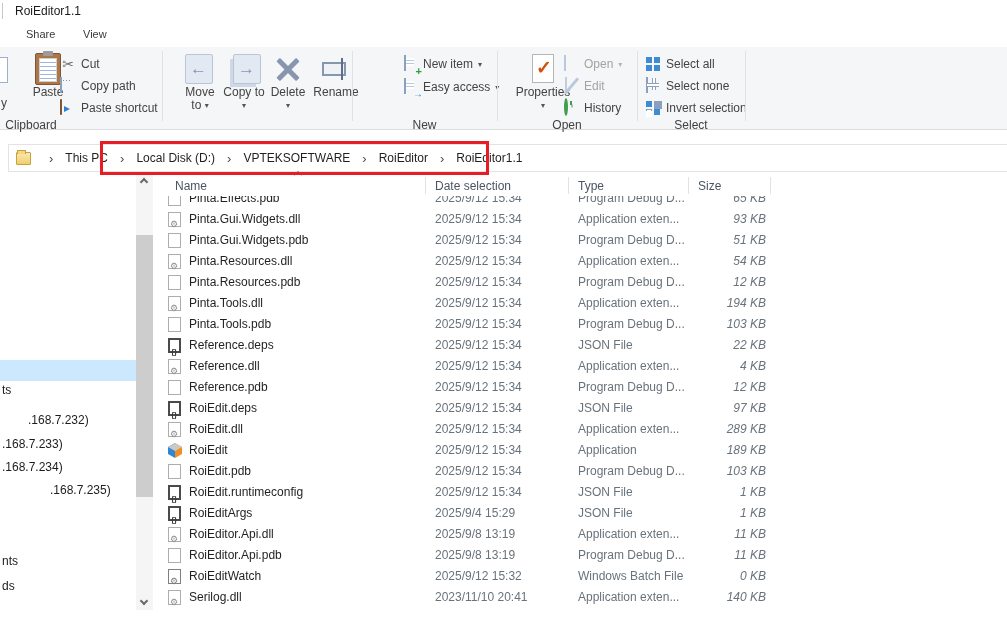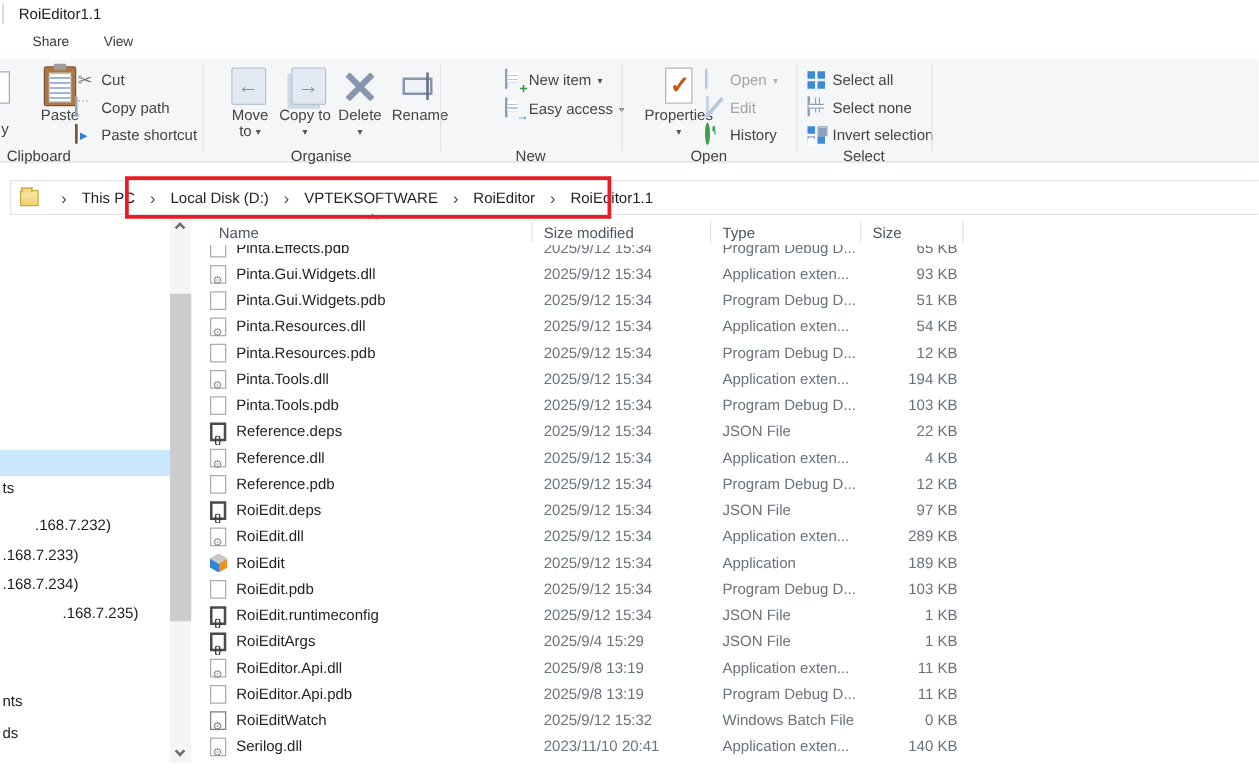--- a/index.html
+++ b/index.html
@@ -101,21 +101,21 @@
   .hdiv { position:absolute; top:3px; width:1px; height:17px; background:#e2e2e2; }
   .sort-caret { position:absolute; left:139px; top:-2px; width:6px; height:6px; border-left:1.5px solid #9a9a9a; border-top:1.5px solid #9a9a9a; transform:rotate(45deg); }
 
   .rows-wrap { position:absolute; left:156px; top:188px; width:851px; height:425px; z-index:1; }
   .frow { position:relative; height:21px; line-height:21px; font-size:12px; color:#211f1f; cursor:default; }
   .file-icon { position:absolute; left:12px; top:3px; width:13px; height:15px; background:#fff; border:1px solid #adadad; }
   .file-icon::before { position:absolute; }
   .c-name { position:absolute; left:33px; width:240px; overflow:hidden; white-space:nowrap; }
   .c-date { position:absolute; left:279px; color:#69727b; }
   .c-type { position:absolute; left:422px; width:115px; color:#69727b; white-space:nowrap; }
-  .c-size { position:absolute; left:500px; width:110px; text-align:right; color:#69727b; }
+  .c-size { position:absolute; left:500px; width:110px; text-align:right; color:#69727b;font-style:italic; }
   .k-dll .file-icon::before { content:"⚙"; font-size:9px; color:#8f8f8f; left:1px; top:1px; }
   .k-bat .file-icon { border-color:#7f7f7f; }
   .k-bat .file-icon::before { content:"⚙"; font-size:9px; color:#7f7f7f; left:1px; top:1px; }
   .k-json .file-icon { border-color:#4a4a4a; border-width:2px; background:#fff; }
   .k-json .file-icon::before { content:"{}"; font-weight:bold; font-size:8px; color:#3c3c3c; left:1px; top:1px; }
   .k-app .file-icon { border:none; width:14px; height:15px; background:linear-gradient(90deg,#2e86d4 50%,#ef8f1f 50%); clip-path:polygon(50% 0,100% 27%,100% 73%,50% 100%,0 73%,0 27%); }
   .k-app .file-icon::before { content:""; inset:0; background:#c9c9c9; clip-path:polygon(50% 0,100% 27%,50% 54%,0 27%); }
 </style>
 </head>
 <body>
@@ -174,21 +174,20 @@
         <div class="xbar x2"></div>
       </div>
     <div class="blabel"><span>Delete</span><br><span class="caret">▾</span></div>
   </div>
   <div class="bigbtn" style="left:297px;width:52px;">
     <div class="bicon">
         <div class="icon-rename"></div>
       </div>
     <div class="blabel">Rename</div>
   </div>
-  <div class="glabel" style="left:162px;width:190px;">Organise</div>
   <div class="rdiv" style="left:352px;"></div>
 
   <div class="srow" style="left:402px;top:6px;">
     <span class="sicon badge-plus"><span class="icon-page-sm"></span></span>
     <span>New item</span>
     <span class="caret">▾</span>
   </div>
   <div class="srow" style="left:402px;top:29px;">
     <span class="sicon badge-arrow"><span class="icon-page-sm"></span></span>
     <span>Easy access</span>
@@ -270,21 +269,21 @@
     </div>
   <div class="nav-thumb"></div>
   <div class="nav-arrow down">
       <span class="chev down"></span>
     </div>
 </div>
 
 <div class="list-header">
   <span class="sort-caret"></span>
   <span class="hcol h-name">Name</span>
-  <span class="hcol h-date">Size modified</span>
+  <span class="hcol h-date">Date selection</span>
   <span class="hcol h-type">Type</span>
   <span class="hcol h-size">Size</span>
   <span class="hdiv" style="left:269px;"></span>
   <span class="hdiv" style="left:412px;"></span>
   <span class="hdiv" style="left:532px;"></span>
   <span class="hdiv" style="left:614px;"></span>
 </div>
 
 <div class="rows-wrap">
 

